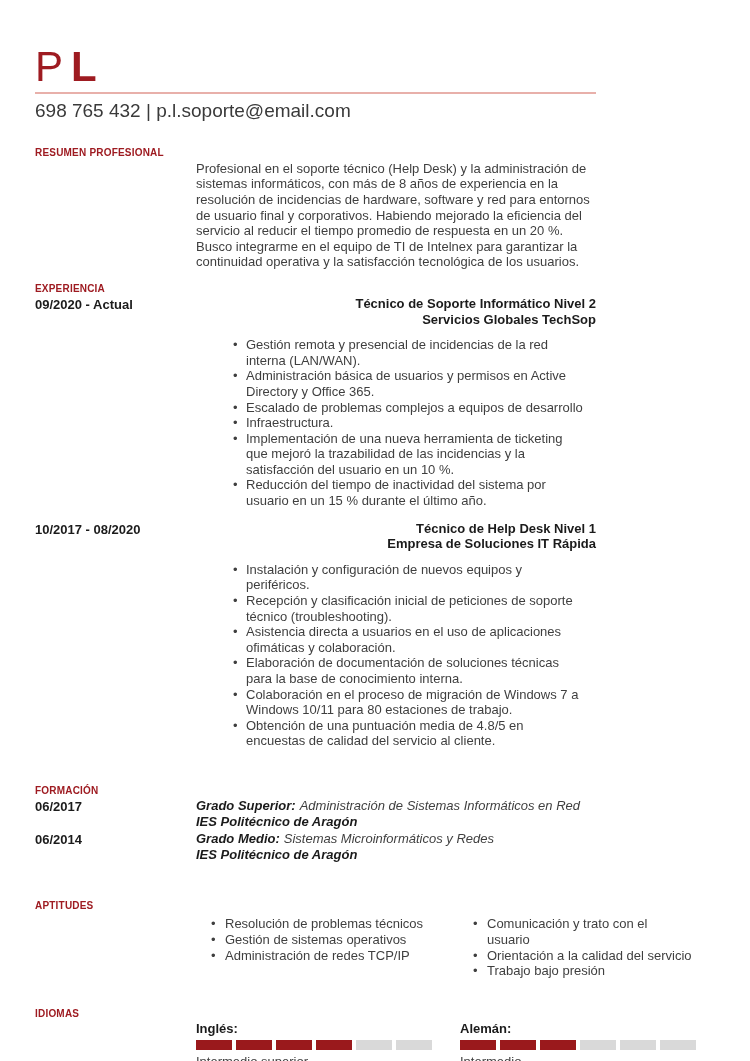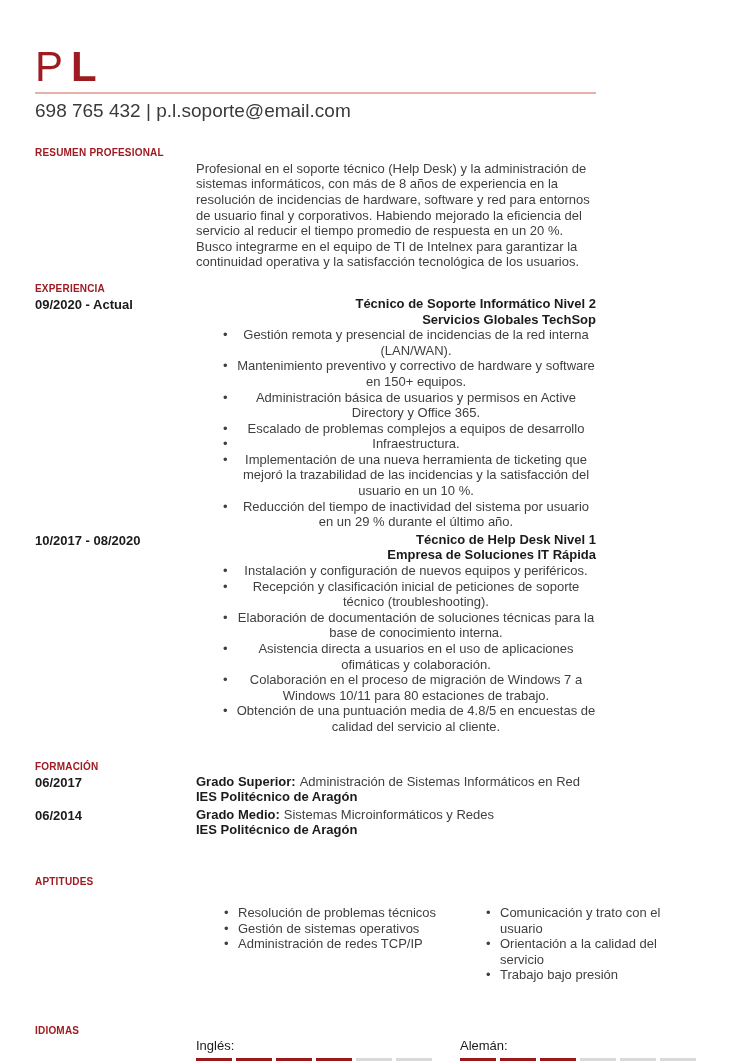--- a/index.html
+++ b/index.html
@@ -22,39 +22,39 @@
   .sec h2{margin:0 0 1px 0;font-size:10px;font-weight:700;color:#9e1b21;letter-spacing:.2px;}
   .sec-grid{display:grid;grid-template-columns:161px 1fr;}
   .label-col{font-weight:700;color:#1b1b1b;padding-top:1px;}
 
   .sec-resumen{margin-top:24px;}
   .summary{margin:1px 0 0 0;max-width:505px;}
 
   .sec-experiencia{margin-top:13px;}
   .job-body{max-width:505px;margin-bottom:2px;}
   .job-title,.job-company{font-weight:700;color:#1b1b1b;text-align:right;}
-  .blist{list-style:none;margin:0;padding:0 0 0 40px;text-align:center;}
+  .blist{list-style:none;margin:10px;padding:0 0 0 40px;}
   .blist li{position:relative;}
   .blist li::before{content:"\2022";position:absolute;left:-13px;color:#3f3f3f;}
 
   .sec-formacion{margin-top:24px;}
-  .edu-body{margin-bottom:2px;max-width:505px;}
+  .edu-body{margin-bottom:2px;max-width:505px;font-style:italic;}
   .edu-bold{font-weight:700;color:#1b1b1b;}
   .edu-rest{margin-left:4px;}
 
   .sec-aptitudes{margin-top:36px;}
   .apt-grid{display:grid;grid-template-columns:262px 238px;}
-  .apt-list{list-style:none;margin:16px;padding:0 0 0 26px;}
+  .apt-list{list-style:none;margin:3px;padding:0 0 0 26px;}
   .apt-list li{position:relative;}
   .apt-list li::before{content:"\2022";position:absolute;left:-14px;color:#3f3f3f;}
 
   .sec-idiomas{margin-top:26px;}
   .lang-row{display:flex;}
   .lang-block{width:264px;}
-  .lang-name{font-weight:400;color:#1b1b1b;margin-bottom:4px;}
+  .lang-name{font-weight:700;color:#1b1b1b;margin-bottom:4px;}
   .bar{display:flex;gap:4px;height:10px;}
   .seg{width:36px;height:10px;display:inline-block;}
   .seg-filled{background:#9a191c;}
   .seg-empty{background:#d9d9d9;}
   .lang-level{margin-top:4px;}
 
   .sec-disponibilidad{margin-top:30px;}
   .disp-text{margin:1px 0 0 0;max-width:505px;}
 </style>
 </head>
@@ -80,38 +80,37 @@
 
   <section class="sec sec-experiencia">
     <h2>EXPERIENCIA</h2>
     <div class="sec-grid">
       <div class="label-col">09/2020 - Actual</div>
       <div class="job-body">
         <div class="job-title">Técnico de Soporte Informático Nivel 2</div>
         <div class="job-company">Servicios Globales TechSop</div>
         <ul class="blist">
           <li>Gestión remota y presencial de incidencias de la red interna (LAN/WAN).</li>
-          <li>Mantenimiento preventivo y correctivo de hardware y software en 150+ equipos.</li>
           <li>Administración básica de usuarios y permisos en Active Directory y Office 365.</li>
           <li>Escalado de problemas complejos a equipos de desarrollo</li>
           <li>Infraestructura.</li>
           <li>Implementación de una nueva herramienta de ticketing que mejoró la trazabilidad de las incidencias y la satisfacción del usuario en un 10 %.</li>
-          <li>Reducción del tiempo de inactividad del sistema por usuario en un 29 % durante el último año.</li>
+          <li>Reducción del tiempo de inactividad del sistema por usuario en un 15 % durante el último año.</li>
         </ul>
       </div>
 
       <div class="label-col">10/2017 - 08/2020</div>
       <div class="job-body">
         <div class="job-title">Técnico de Help Desk Nivel 1</div>
         <div class="job-company">Empresa de Soluciones IT Rápida</div>
         <ul class="blist">
           <li>Instalación y configuración de nuevos equipos y periféricos.</li>
           <li>Recepción y clasificación inicial de peticiones de soporte técnico (troubleshooting).</li>
+          <li>Asistencia directa a usuarios en el uso de aplicaciones ofimáticas y colaboración.</li>
           <li>Elaboración de documentación de soluciones técnicas para la base de conocimiento interna.</li>
-          <li>Asistencia directa a usuarios en el uso de aplicaciones ofimáticas y colaboración.</li>
           <li>Colaboración en el proceso de migración de Windows 7 a Windows 10/11 para 80 estaciones de trabajo.</li>
           <li>Obtención de una puntuación media de 4.8/5 en encuestas de calidad del servicio al cliente.</li>
         </ul>
       </div>
     </div>
   </section>
 
   <section class="sec sec-formacion">
     <h2>FORMACIÓN</h2>
     <div class="sec-grid">

